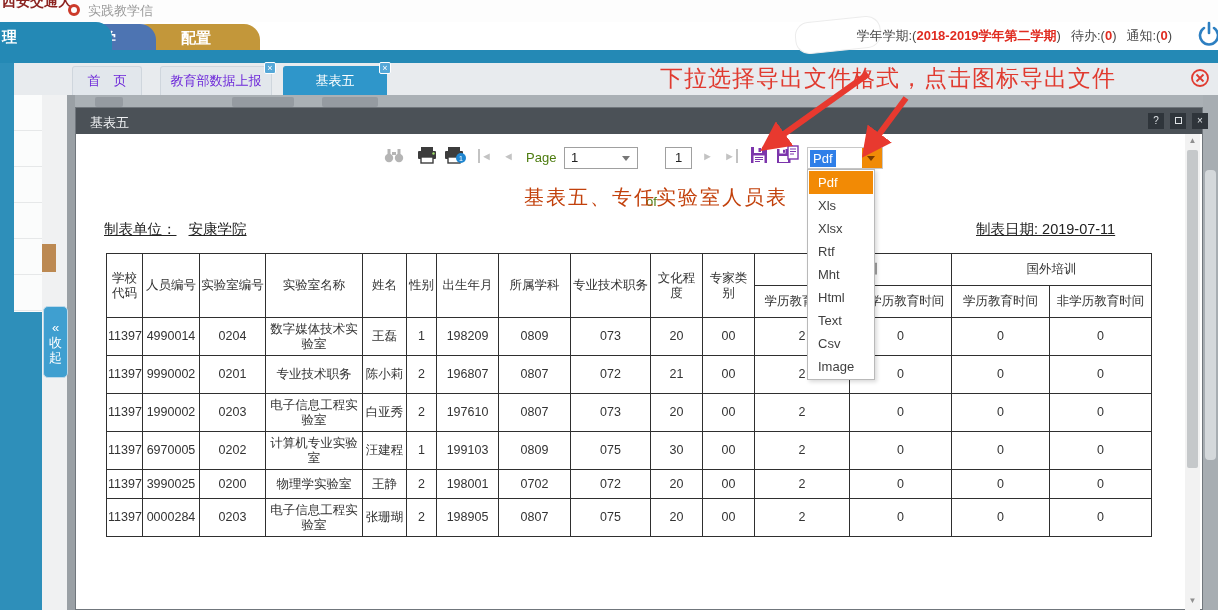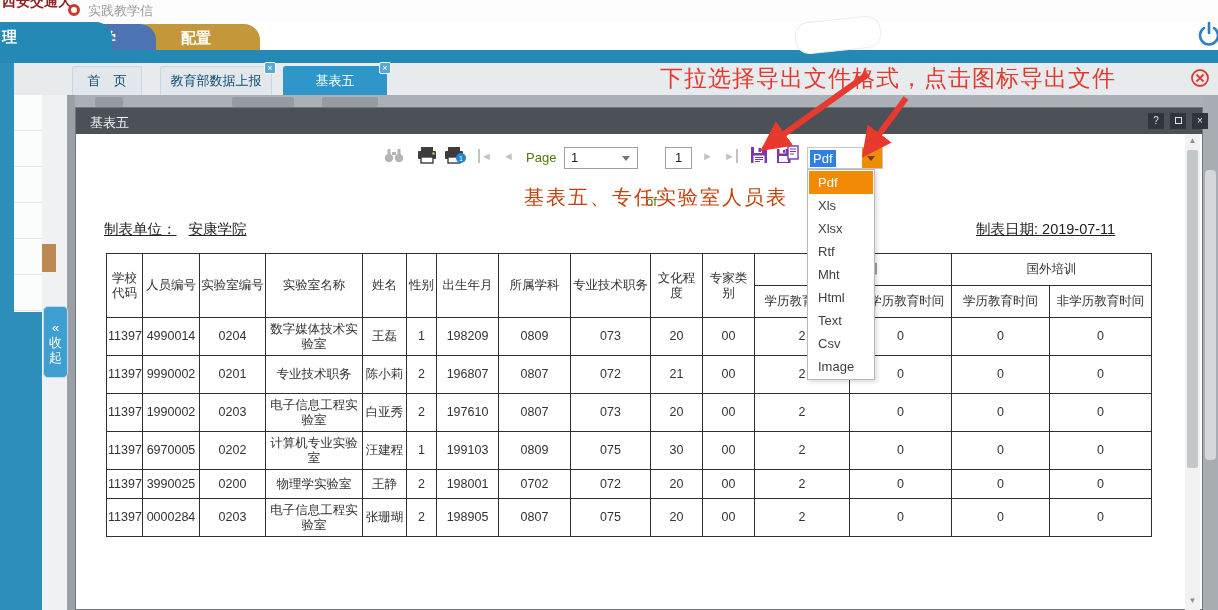--- a/index.html
+++ b/index.html
@@ -19,21 +19,21 @@
   .tab-blue{left:46px;width:110px;background:#4d74b2;}
   .tab-home{left:-22px;width:134px;background:#2489b5;border-radius:0 16px 0 0;text-align:left;padding-left:24px;top:22px;height:30px;line-height:30px;}
   .hdr-band{left:0;top:50px;width:1218px;height:13px;background:#2489b5;}
   .hdr-right{left:0;top:26px;width:1172px;height:20px;display:flex;justify-content:flex-end;align-items:center;gap:10px;font-size:13px;color:#4a4a4a;white-space:nowrap;}
   .red-bold{color:#e02b20;font-weight:bold;}
   .redact-blob{left:795px;top:19px;width:86px;height:32px;background:#fff;border:1px solid #ececec;border-radius:14px;transform:rotate(-6deg);}
   .power-icon{left:1197px;top:21px;}
 
   
   .subtab-bar{left:0;top:63px;width:1218px;height:32px;background:#e8ebee;}
-  .subtab{position:absolute;top:66px;height:29px;background:#e2e7ec;border:1px solid #cfd6dd;border-bottom:none;border-radius:3px 3px 0 0;font-size:13px;color:#0c4a6e;text-align:center;line-height:28px;}
+  .subtab{position:absolute;top:66px;height:29px;background:#e2e7ec;border:1px solid #cfd6dd;border-bottom:none;border-radius:3px 3px 0 0;font-size:13px;color:#6d28d9;text-align:center;line-height:28px;}
   .subtab.active{background:#2f96ca;border-color:#2f96ca;color:#fff;}
   .tab-close-badge{position:absolute;width:12px;height:12px;background:#55a8d8;border:1px solid #fff;border-radius:2px;color:#fff;font-size:9px;line-height:10px;text-align:center;}
 
   
   .annotation{left:660px;top:63px;color:#e03a2f;font-size:23px;letter-spacing:1px;z-index:45;white-space:nowrap;}
   .annotation-close{left:1190px;top:68px;z-index:45;}
 
   
   .dim-top{left:75px;top:95px;width:1143px;height:14px;background:#aab0b5;}
   .dim-blob{top:97px;height:10px;background:#959ba1;position:absolute;border-radius:2px;}
@@ -103,20 +103,25 @@
   <div class="abs browser-strip">
     <div class="bwin-text">西安交通大</div>
     <div class="favicon"></div>
     <div class="btab-text">实践教学信</div>
   </div>
   <div class="abs hdr-tab tab-blue">教学</div>
   <div class="abs hdr-tab tab-home">理</div>
   <div class="abs hdr-band"></div>
 
   <div class="abs redact-blob"></div>
+  <div class="abs hdr-right">
+    <span><span>学年学期:(</span><span class="red-bold">2018-2019学年第二学期</span><span>)</span></span>
+    <span><span>待办:(</span><span class="red-bold">0</span><span>)</span></span>
+    <span><span>通知:(</span><span class="red-bold">0</span><span>)</span></span>
+  </div>
   <svg class="abs power-icon" width="24" height="26" viewBox="0 0 24 26">
     <path d="M7 7a9 9 0 1 0 10 0" fill="none" stroke="#2d7fc1" stroke-width="2.6" stroke-linecap="round"></path>
     <line x1="12" y1="2" x2="12" y2="12" stroke="#2d7fc1" stroke-width="2.6" stroke-linecap="round"></line>
   </svg>
 
   <div class="abs subtab-bar"></div>
   <div class="abs subtab" style="left:72px;width:70px;">首　页</div>
   <div class="abs subtab" style="left:160px;width:112px;">教育部数据上报</div>
   <div class="abs tab-close-badge" style="left:264px;top:62px;">×</div>
   <div class="abs subtab active" style="left:283px;width:104px;">基表五</div>

